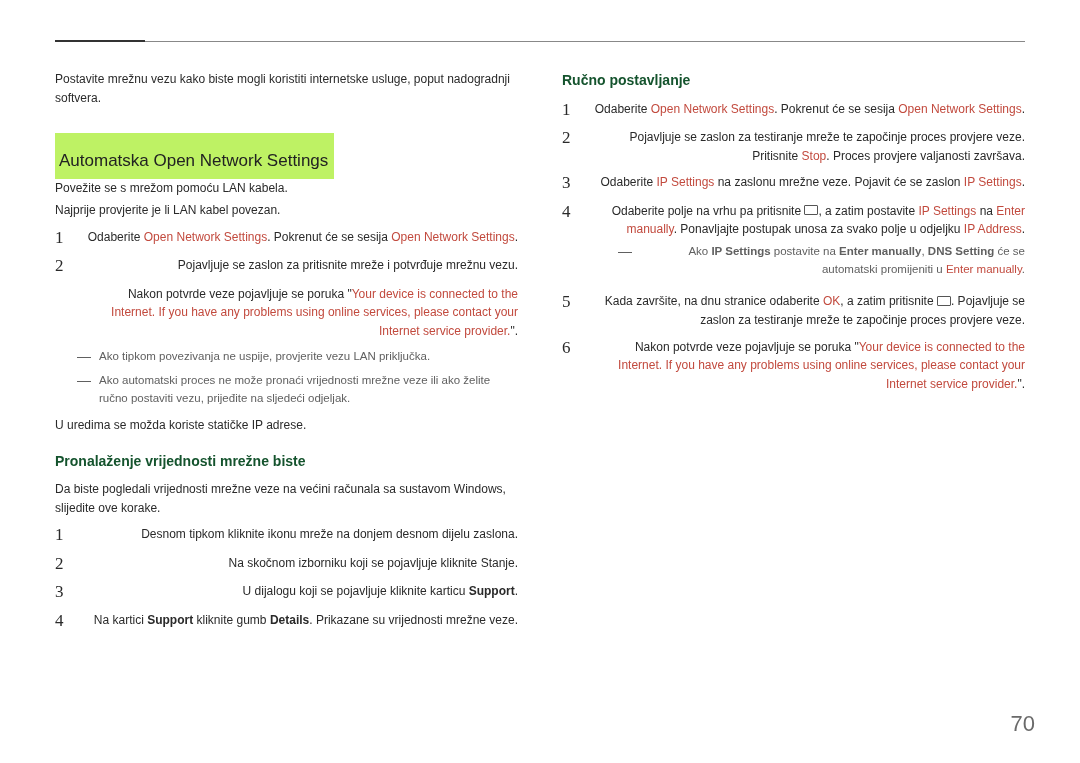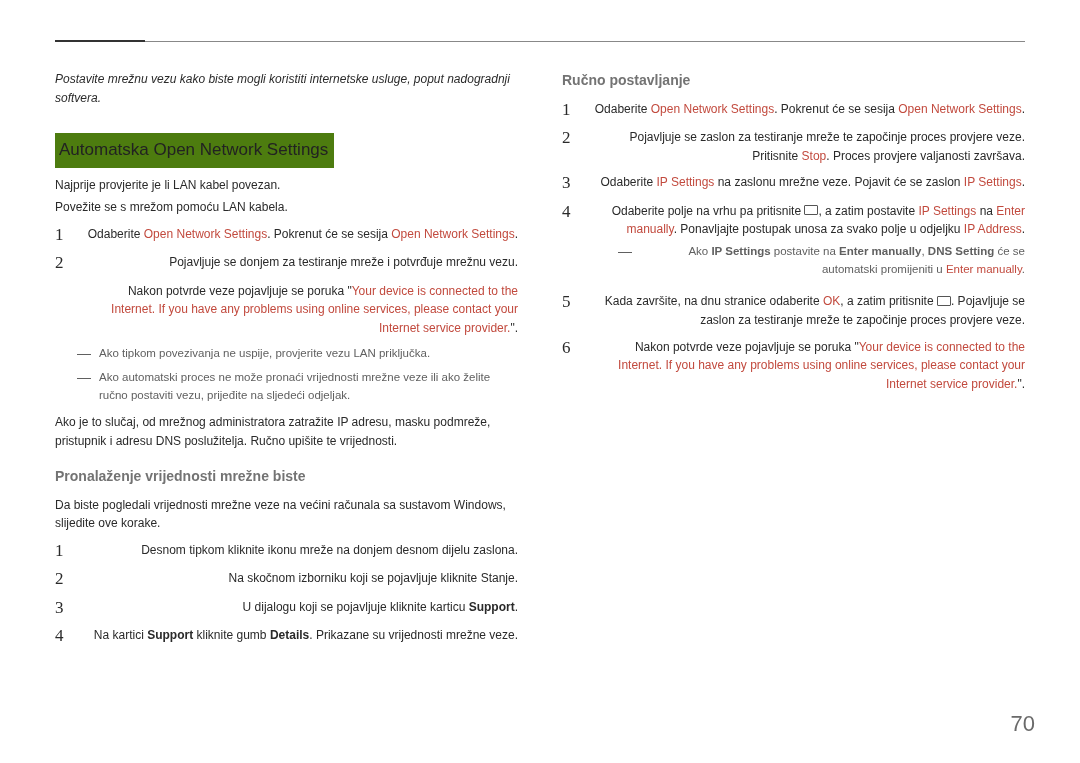--- a/index.html
+++ b/index.html
@@ -28,36 +28,36 @@
     border-top: 1px solid #888;
     margin-left: 0;
   }
   .columns {
     display: flex;
     gap: 44px;
   }
   .col { flex: 1; }
   h2.hl {
     display: inline-block;
-    background: #4d7c0f;
+    background: #bef264;
     font-size: 17px;
     font-weight: 500;
     color: #222;
-    padding: 4px 6px 4px 4px;
+    padding: 15px 6px 4px 4px;
     margin-top: 18px;
-    margin-bottom: 8px;
+    margin-bottom: 0;
   }
   h3.sub {
     font-size: 14px;
     font-weight: 600;
     margin-top: 16px;
     margin-bottom: 8px;
-    color: #737373;
-  }
-  p.intro { margin-bottom: 8px; font-style: italic; }
+    color: #14532d;
+  }
+  p.intro { margin-bottom: 8px; }
   p.small { margin-bottom: 4px; }
   .step {
     display: flex;
     gap: 14px;
     margin: 8px 0;
   }
   .num {
     font-size: 17px;
     font-weight: 400;
     font-family: Georgia, 'Times New Roman', serif;
@@ -116,53 +116,53 @@
   <div class="thick"></div>
   <div class="thin"></div>
 </div>
 
 <div class="columns">
 
   <div class="col">
     <p class="intro">Postavite mrežnu vezu kako biste mogli koristiti internetske usluge, poput nadogradnji softvera.</p>
 
     <h2 class="hl">Automatska Open Network Settings</h2>
+    <p class="small">Povežite se s mrežom pomoću LAN kabela.</p>
     <p class="small">Najprije provjerite je li LAN kabel povezan.</p>
-    <p class="small">Povežite se s mrežom pomoću LAN kabela.</p>
 
 
     <div class="step">
       <div class="num">1</div>
       <div class="step-body">
         <span>Odaberite </span><span class="red">Open Network Settings</span><span>. Pokrenut će se sesija </span><span class="red">Open Network Settings</span><span>.</span>
       </div>
     </div>
 
     <div class="step">
       <div class="num">2</div>
       <div class="step-body">
-        <span>Pojavljuje se donjem za testiranje mreže i potvrđuje mrežnu vezu.</span>
+        <span>Pojavljuje se zaslon za pritisnite mreže i potvrđuje mrežnu vezu.</span>
         <p style="margin-top:10px;">
           <span>Nakon potvrde veze pojavljuje se poruka "</span><span class="red">Your device is connected to the Internet. If you have any problems using online services, please contact your Internet service provider.</span><span>".</span>
         </p>
       </div>
     </div>
 
     <div class="dash-list">
       <div class="dash-item">
         <span class="dash">―</span>
         <span class="dbody">Ako tipkom povezivanja ne uspije, provjerite vezu LAN priključka.</span>
       </div>
       <div class="dash-item">
         <span class="dash">―</span>
         <span class="dbody">Ako automatski proces ne može pronaći vrijednosti mrežne veze ili ako želite ručno postaviti vezu, prijeđite na sljedeći odjeljak.</span>
       </div>
     </div>
 
-    <p class="small" style="margin-top:6px;">Ako je to slučaj, od mrežnog administratora zatražite IP adresu, masku podmreže, pristupnik i adresu DNS poslužitelja. Ručno upišite te vrijednosti.</p>
+    <p class="small">U uredima se možda koriste statičke IP adrese.</p>
 
     <h3 class="sub">Pronalaženje vrijednosti mrežne biste</h3>
     <p class="small">Da biste pogledali vrijednosti mrežne veze na većini računala sa sustavom Windows, slijedite ove korake.</p>
 
     <div class="step">
       <div class="num">1</div>
       <div class="step-body">Desnom tipkom kliknite ikonu mreže na donjem desnom dijelu zaslona.</div>
     </div>
     <div class="step">
       <div class="num">2</div>

